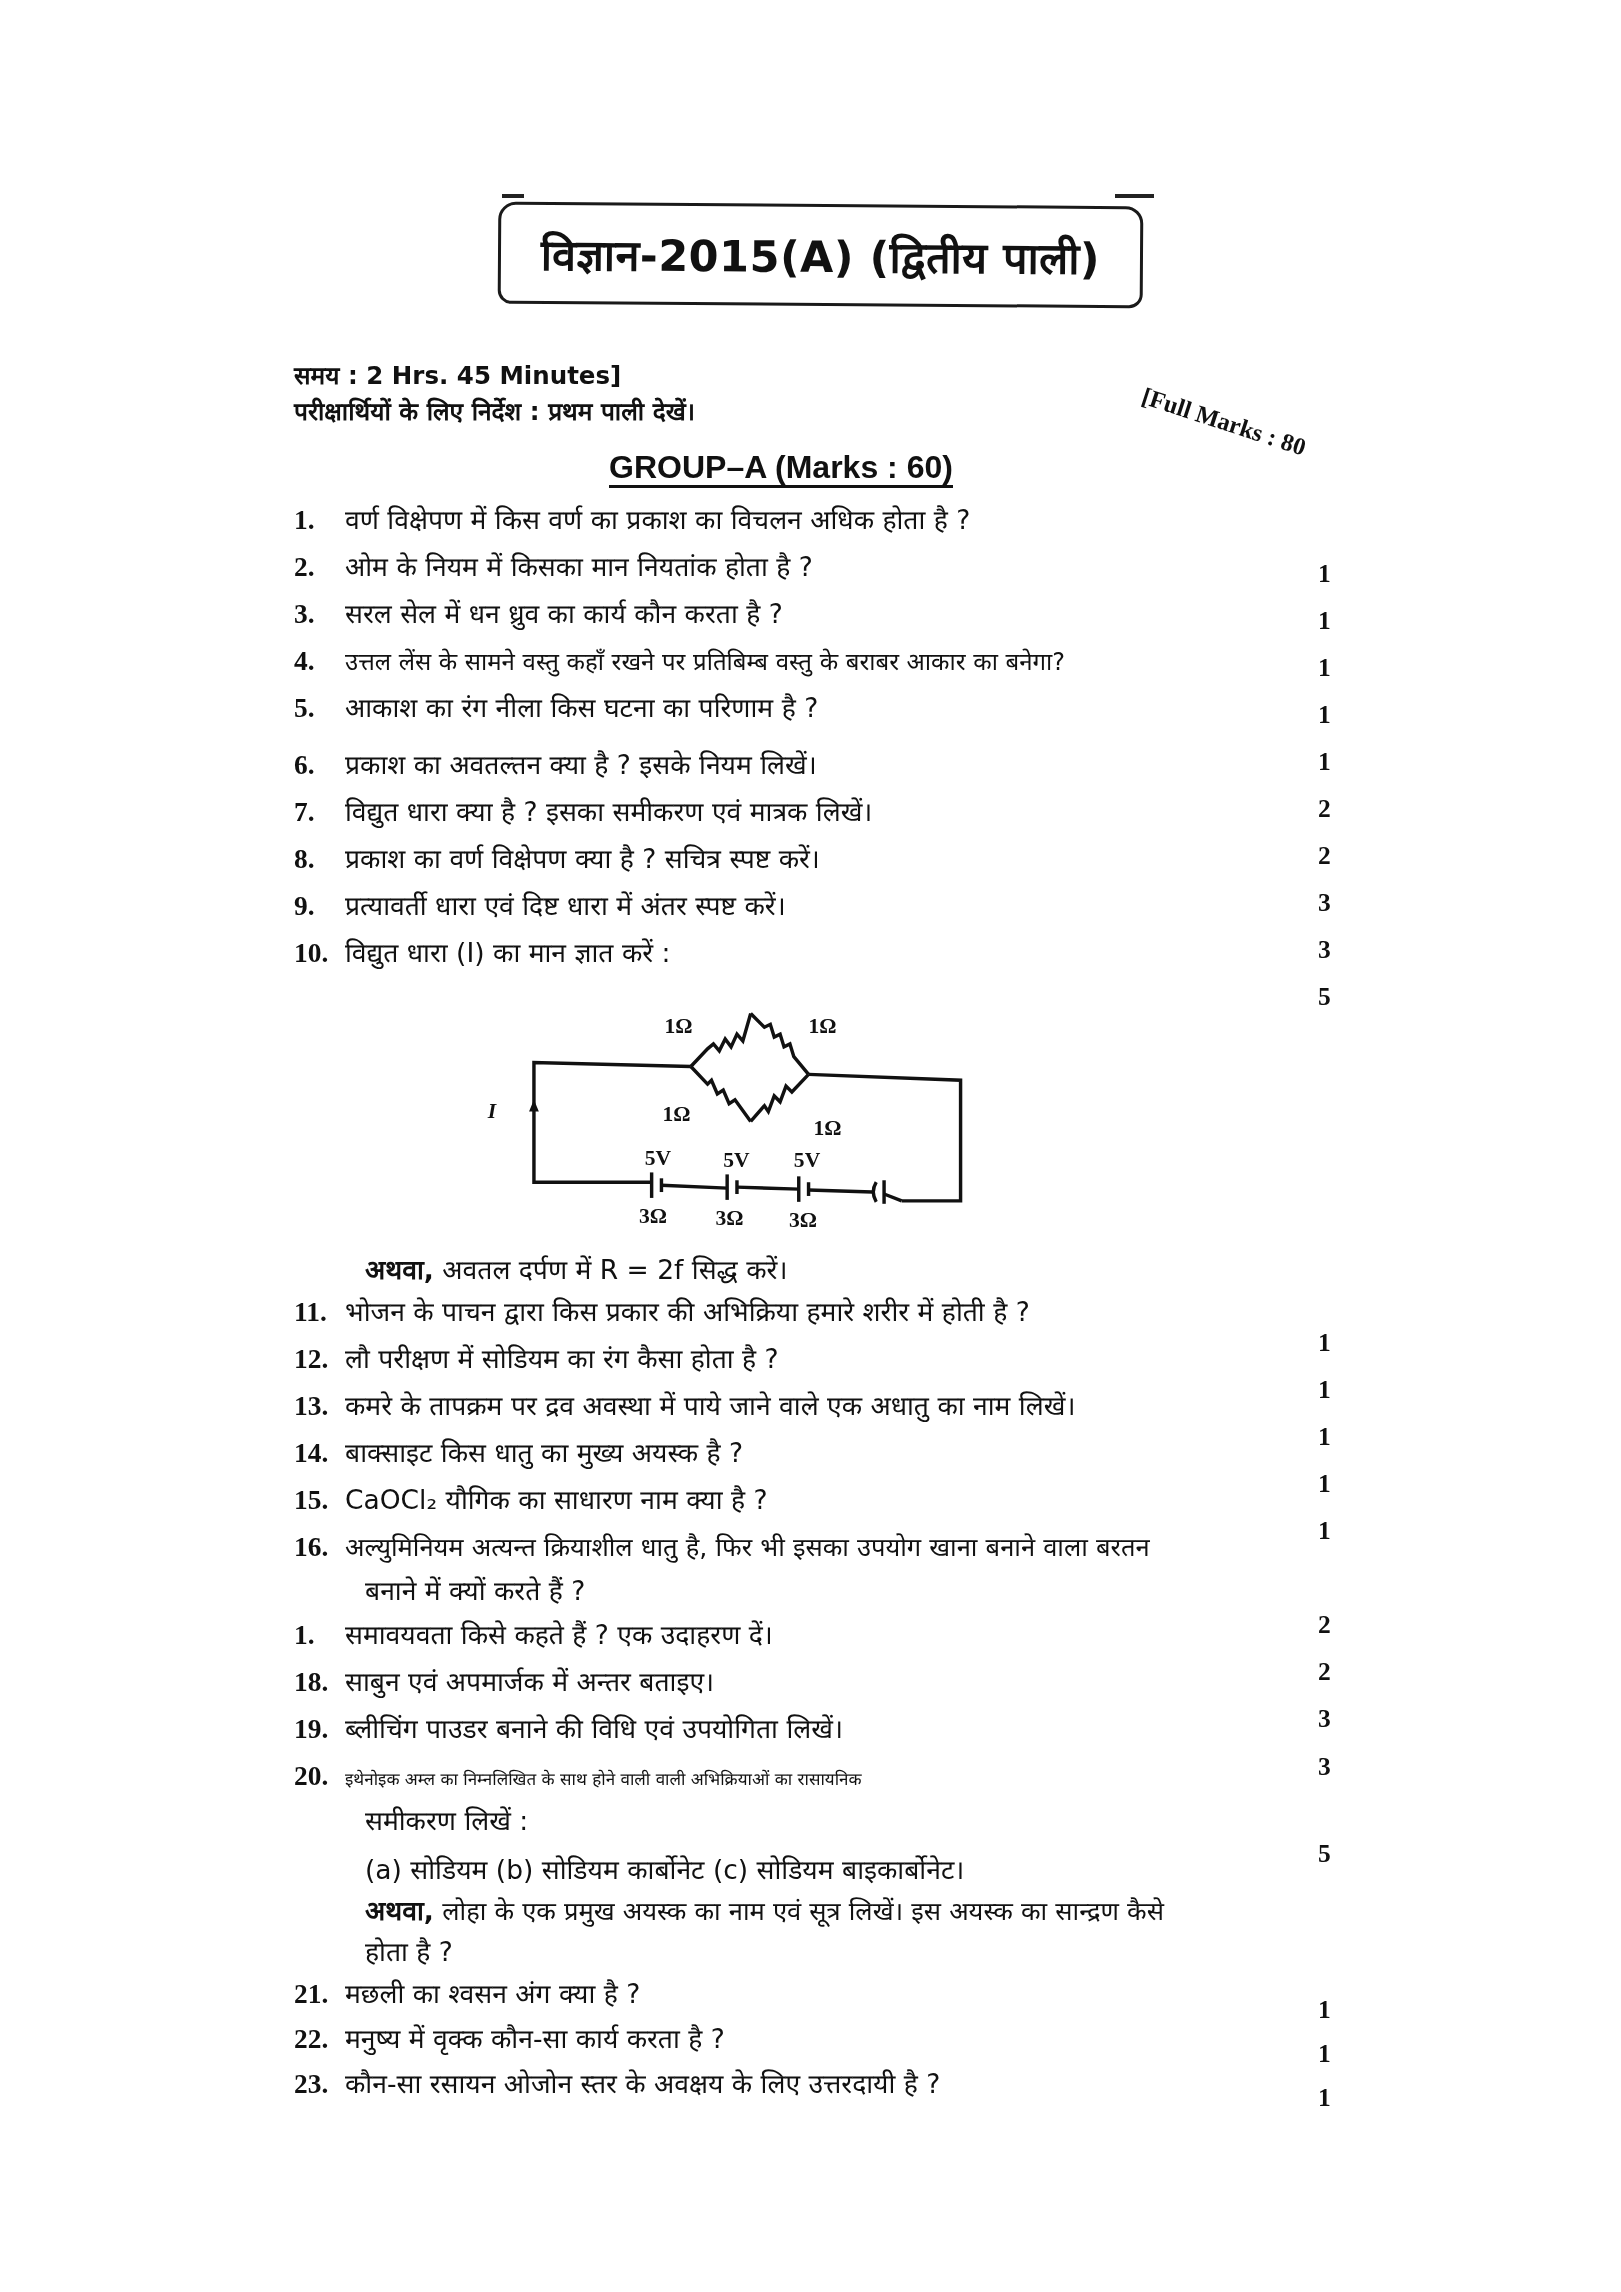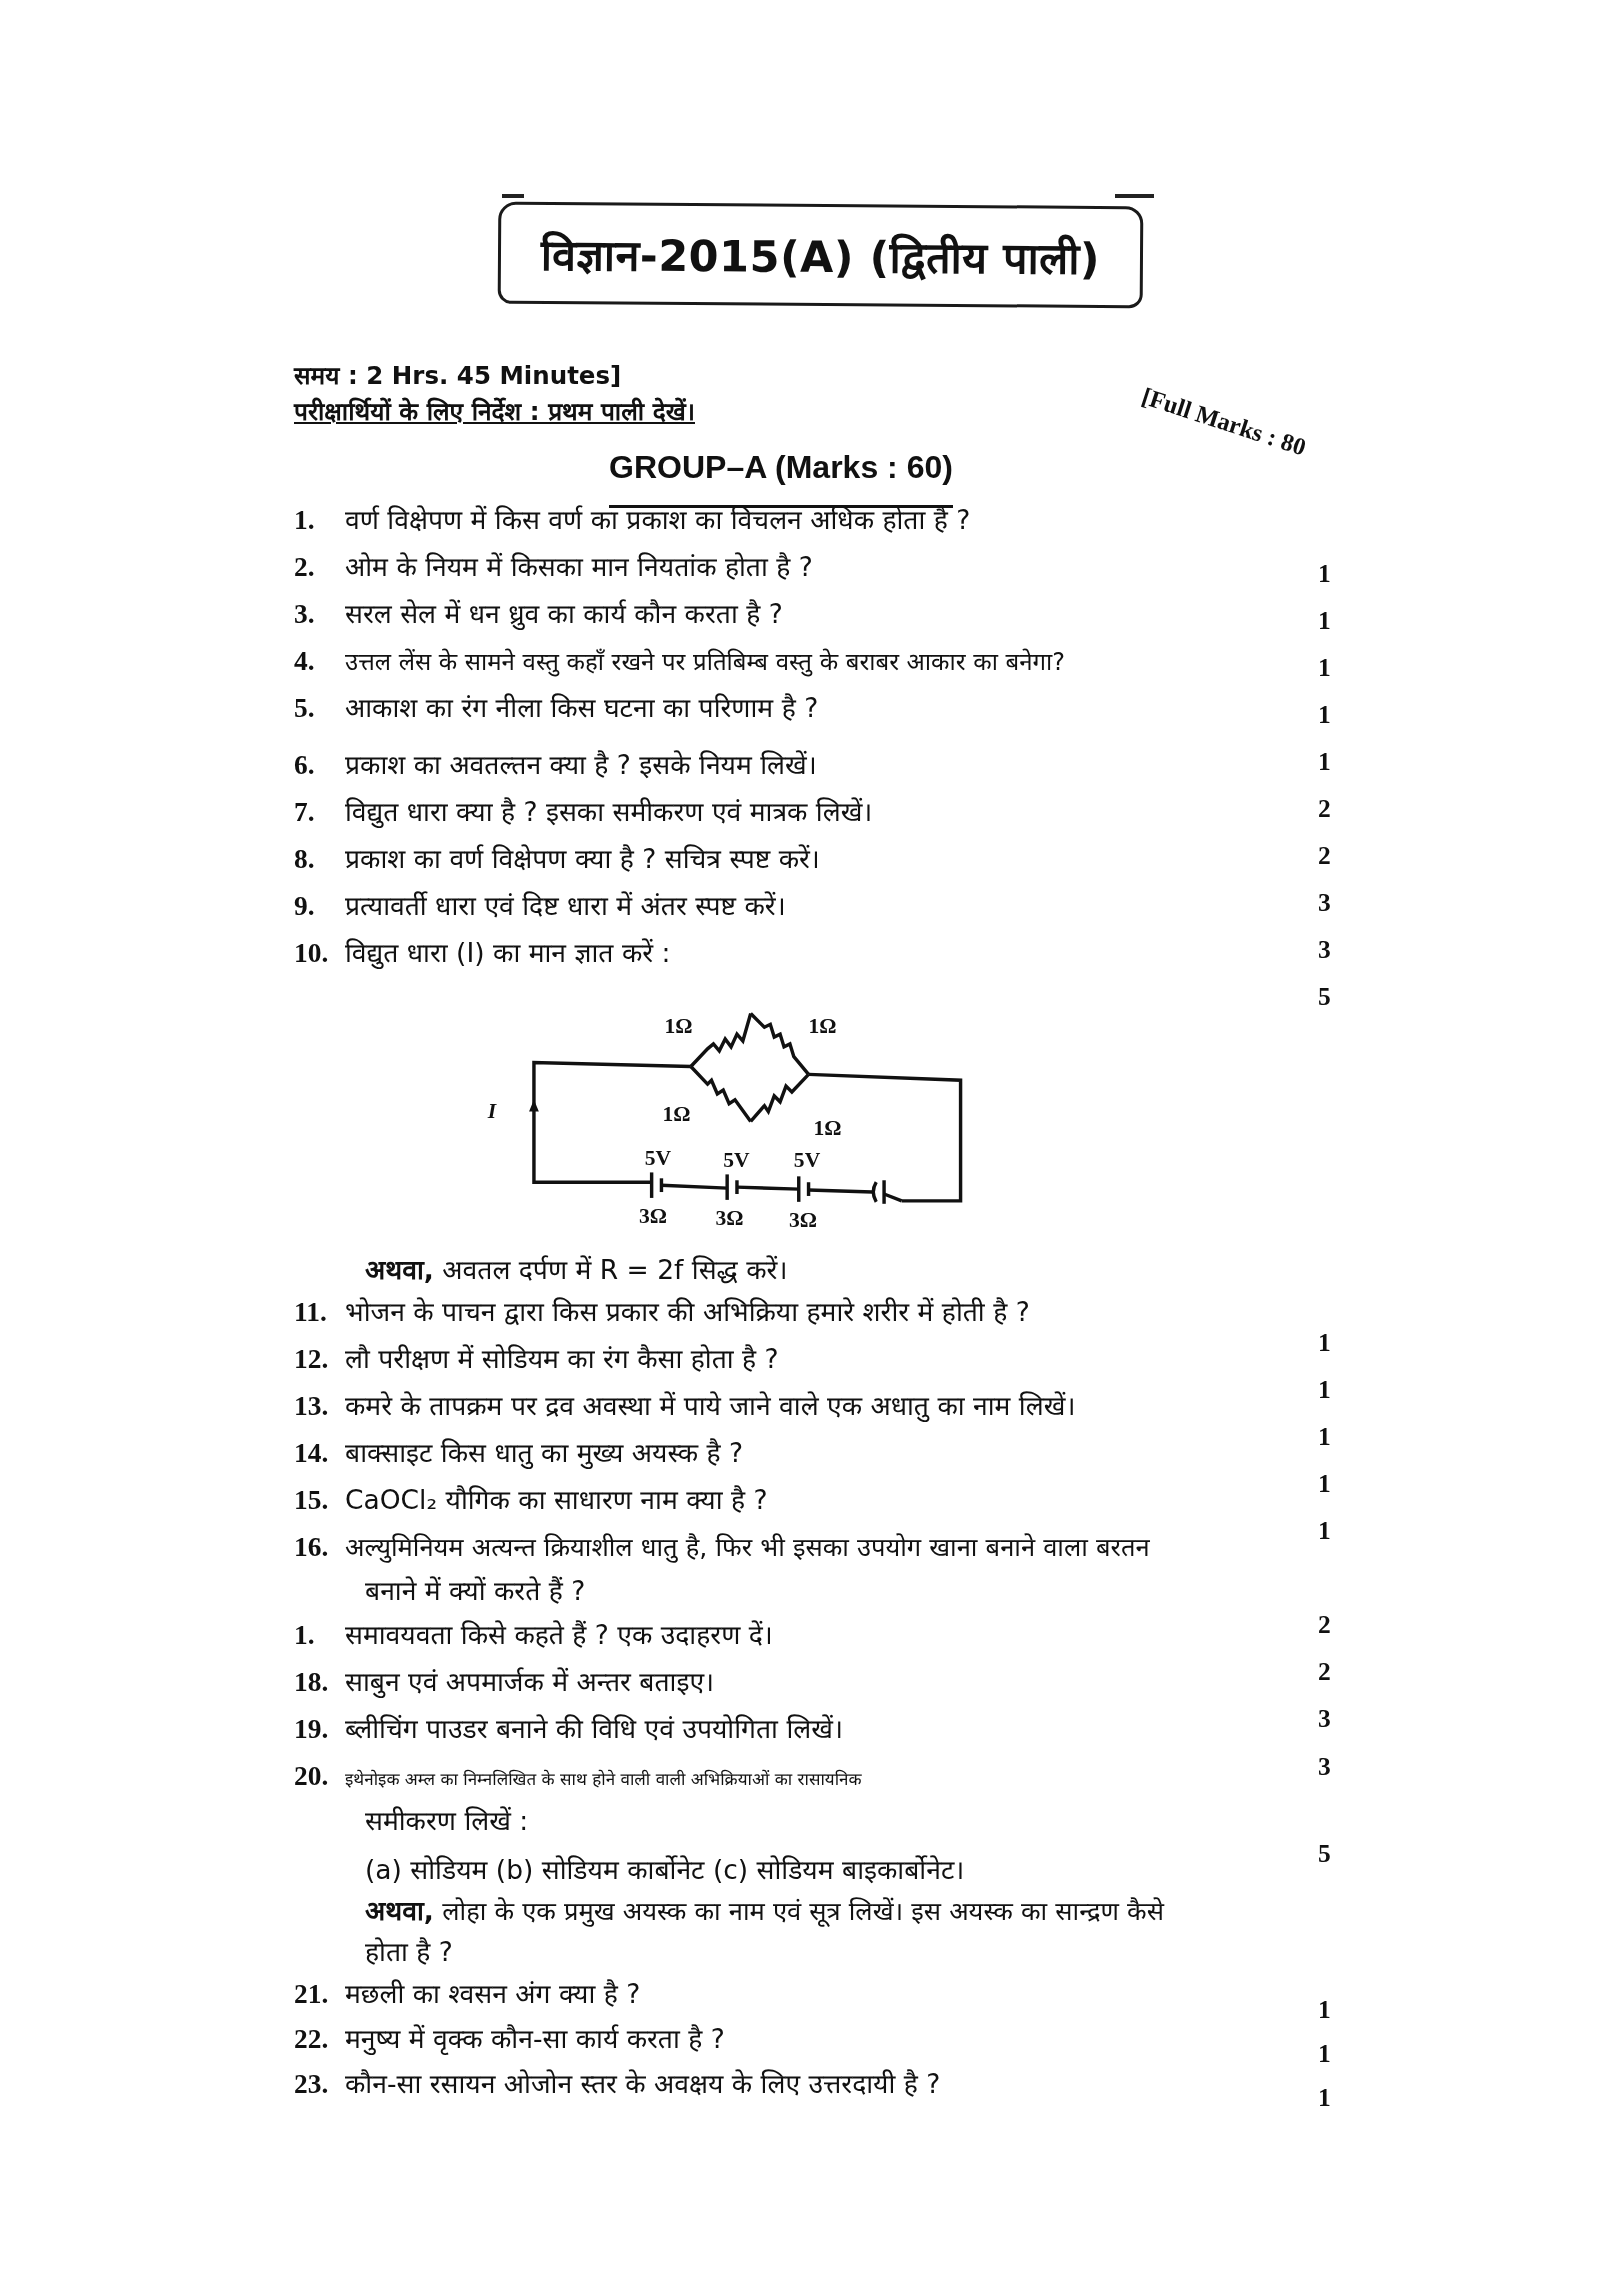--- a/index.html
+++ b/index.html
@@ -17,21 +17,21 @@
   .title-box span { font-size: 43px; font-weight: bold; letter-spacing: 0.5px; }
   .meta { position: absolute; font-weight: bold; font-size: 24.5px; }
   .full-marks {
     position: absolute; left: 1147px; top: 382px; font-family: "Liberation Serif", serif;
     font-weight: bold; font-size: 24.5px; transform: rotate(18deg); transform-origin: left top;
   }
   .group-head {
     position: absolute; left: 0; width: 100%; top: 449px; text-align: center;
     font-family: "Liberation Sans", sans-serif; font-weight: bold; font-size: 32px;
   }
-  .group-head span { border-bottom: 3.9px solid #111; padding-bottom: 20px; margin-left: -59px; }
+  .group-head span { border-bottom: 3.9px solid #111; padding-bottom: 0; margin-left: -59px; }
   .q {
     position: absolute; left: 294px; font-size: 26.5px; white-space: nowrap; line-height: 1.2;
   }
   .q .num { font-family: "Liberation Serif", serif; font-weight: bold; font-size: 27.4px; display: inline-block; min-width: 51px; }
   .cont { position: absolute; left: 365px; font-size: 26.5px; white-space: nowrap; }
   .mark {
     position: absolute; left: 1318px; font-family: "Liberation Serif", serif;
     font-weight: bold; font-size: 25.5px;
   }
   .ath { font-weight: bold; text-align: center; }
@@ -41,21 +41,21 @@
 <body>
 
 <div class="dash" style="left:502px;top:194px;width:21.6px;"></div>
 <div class="dash" style="left:1115px;top:194px;width:39px;"></div>
 
 <div class="title-box">
   <span>विज्ञान-2015(A) (द्वितीय पाली)</span>
 </div>
 
 <div class="meta" style="left:294px;top:358px;">समय : 2 Hrs. 45 Minutes]</div>
-<div class="meta" style="left:294px;top:394px;text-decoration:underline;">परीक्षार्थियों के लिए निर्देश : प्रथम पाली देखें।</div>
+<div class="meta" style="left:294px;top:394px;">परीक्षार्थियों के लिए निर्देश : प्रथम पाली देखें।</div>
 <div class="full-marks">[Full Marks : 80</div>
 
 <div class="group-head">
   <span>GROUP–A (Marks : 60)</span>
 </div>
 
 <div class="q" style="top:504px;"><span class="num">1.</span><span>वर्ण विक्षेपण में किस वर्ण का प्रकाश का विचलन अधिक होता है ?</span></div>
 <div class="q" style="top:551px;"><span class="num">2.</span><span>ओम के नियम में किसका मान नियतांक होता है ?</span></div>
 <div class="q" style="top:598px;"><span class="num">3.</span><span>सरल सेल में धन ध्रुव का कार्य कौन करता है ?</span></div>
 <div class="q" style="top:645px;"><span class="num">4.</span><span style="font-size:24px;">उत्तल लेंस के सामने वस्तु कहाँ रखने पर प्रतिबिम्ब वस्तु के बराबर आकार का बनेगा?</span></div>

